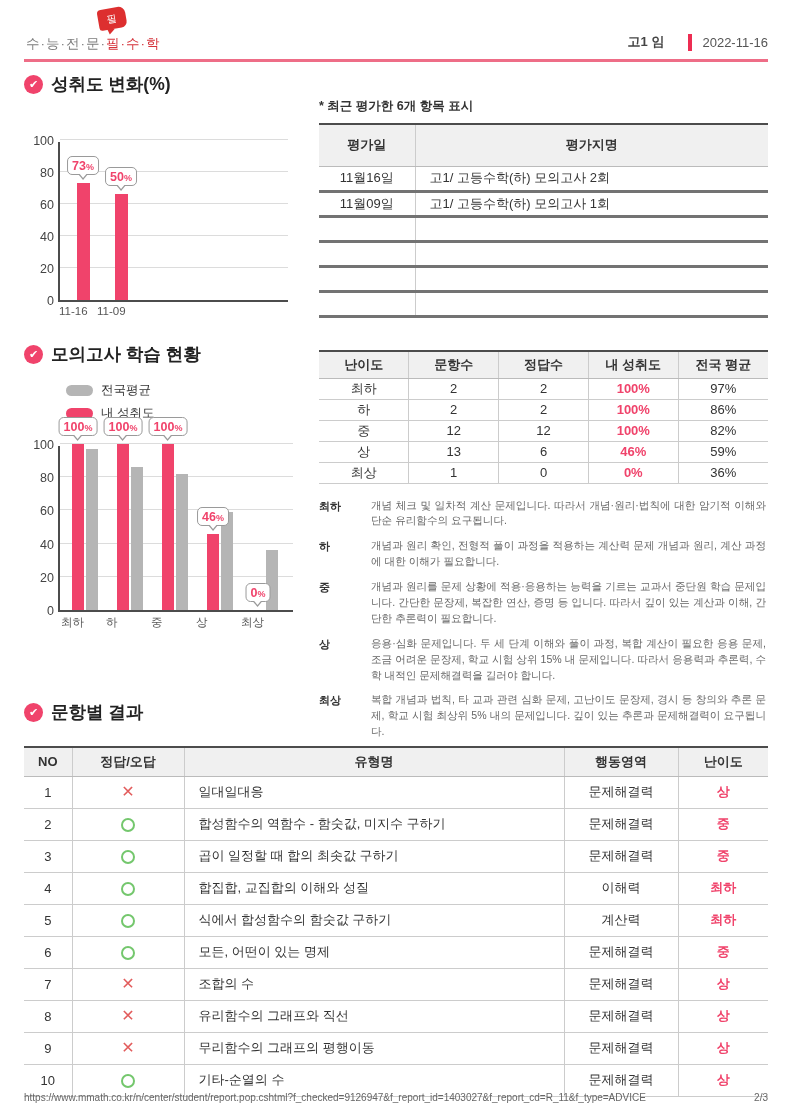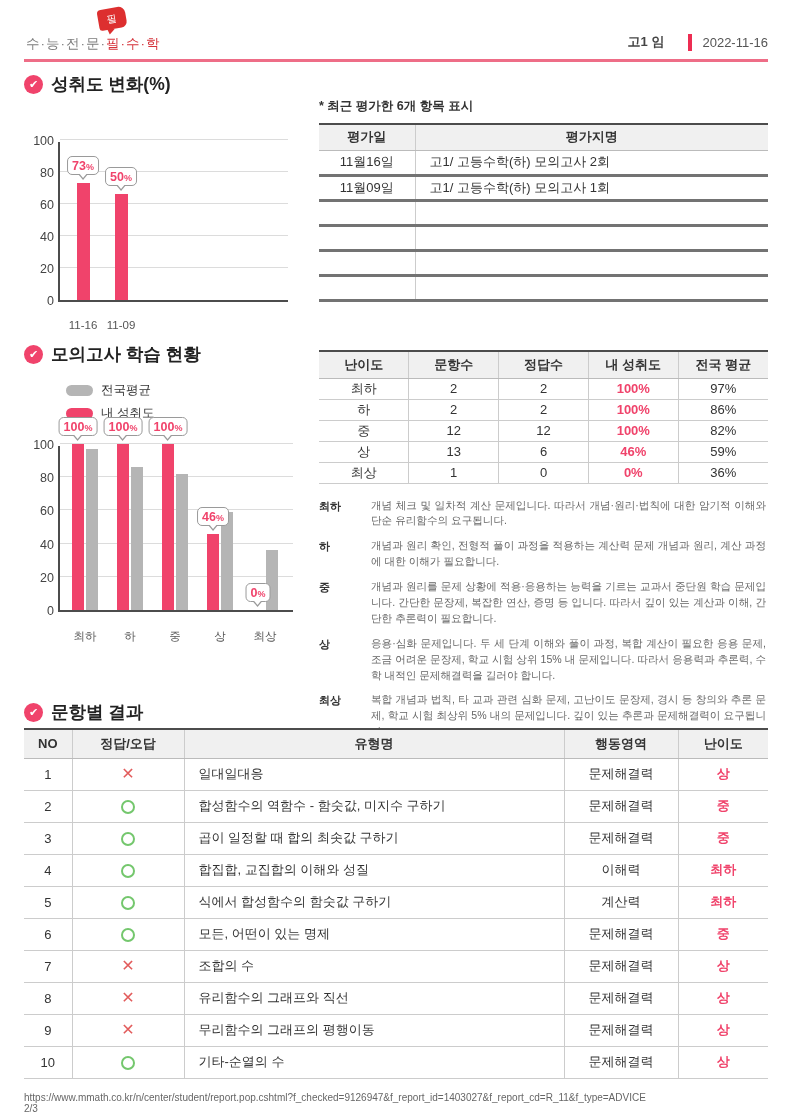--- a/index.html
+++ b/index.html
@@ -36,67 +36,67 @@
   .right-col { flex:1; }
 
   
   .chart-wrap { position:relative; margin-left:34px; }
   .chart1 .plot { width:230px; height:160px; }
   .chart2 .plot { width:235px; height:166px; }
   .plot { position:relative; border-left:2px solid #4c4c4c; border-bottom:2px solid #4c4c4c; }
   .gridline { position:absolute; left:0; right:0; height:1px; background:#dcdcdc; }
   .ylabel { position:absolute; left:-36px; width:30px; text-align:right; font-size:12.5px; color:#444; }
   .bar { position:absolute; bottom:0; }
-  .xlabel { position:absolute; width:48px; text-align:center; font-size:11.5px; color:#555; top:100%; margin-top:19px; }
+  .xlabel { position:absolute; width:48px; font-size:11.5px; color:#555; top:100%; margin-top:5px; }
   .callout { position:absolute; transform:translateX(-50%); background:#fff; border:1px solid #9a9a9a;
     border-radius:5px; padding:0 4px; height:19px; line-height:18px; font-size:12.5px; font-weight:bold;
     color:#f0436b; white-space:nowrap; z-index:3; }
   .callout .pct { font-size:9px; }
   .callout::before { content:""; position:absolute; left:50%; bottom:-6px; margin-left:-5px;
     border-left:5px solid transparent; border-right:5px solid transparent; border-top:6px solid #9a9a9a; }
   .callout::after  { content:""; position:absolute; left:50%; bottom:-4px; margin-left:-5px;
     border-left:5px solid transparent; border-right:5px solid transparent; border-top:6px solid #fff; }
   .legend { margin:16px 0 14px 42px; display:flex; flex-direction:column; gap:6px; }
   .legend-item { display:flex; align-items:center; gap:8px; font-size:12.5px; color:#333; }
   .legend-pill { width:27px; height:11px; border-radius:6px; }
 
   
   table { border-collapse:collapse; width:100%; table-layout:fixed; }
   th { background:#f0f0f0; font-size:13px; color:#333; font-weight:bold; }
   td { font-size:13px; color:#333; text-align:center; }
   .eval-table, .diff-table, .q-table { border-top:2px solid #4c4c4c; }
-  .eval-table th { height:26px; border-bottom:1px solid #bbb; }
+  .eval-table th { height:42px; border-bottom:1px solid #bbb; }
   .eval-table td { height:25px; border-bottom:3px solid #737373; }
   .eval-table th + th, .eval-table td + td { border-left:1px solid #ccc; }
   .eval-table td.exam-name { text-align:left; padding-left:14px; }
   .note { font-size:12.5px; font-weight:bold; color:#333; margin:26px 0 8px 0; }
 
   .diff-table { margin-top:8px; border-bottom:1px solid #888; }
   .diff-table th { height:27px; border-bottom:1px solid #bbb; }
   .diff-table td { height:21px; border-bottom:1px solid #ccc; }
   .diff-table th + th, .diff-table td + td { border-left:1px solid #ccc; }
   .diff-table td.mine { color:#f0436b; font-weight:bold; }
 
   .desc-list { margin-top:14px; padding-right:2px; }
   .desc-item { display:flex; margin-bottom:9px; }
   .desc-term { flex:0 0 52px; font-size:11px; font-weight:bold; color:#333; padding-top:1px; }
   .desc-text { flex:1; font-size:10.6px; color:#666; line-height:1.5; text-align:justify; }
 
-  .q-table { margin-top:4px; }
+  .q-table { margin-top:22px; }
   .q-table th { height:29px; border-bottom:1px solid #bbb; }
   .q-table td { height:32px; border-bottom:1px solid #ccc; }
   .q-table th + th, .q-table td + td { border-left:1px solid #ccc; }
   .q-table td.qtype { text-align:left; padding-left:14px; }
   .q-table td.level { color:#f0436b; font-weight:bold; }
   .mark-o { display:inline-block; width:14px; height:14px; border:2px solid #74c76d; border-radius:50%; vertical-align:middle; }
   .mark-x { color:#e25c5c; font-size:16px; font-weight:normal; line-height:1; }
 
   
   .page-footer { position:absolute; left:24px; right:24px; top:1092px; display:flex;
-    justify-content:space-between; font-size:10px; color:#666;flex-direction:column; }
+    justify-content:space-between; font-size:10px; color:#666; }
 </style>
 </head>
 <body>
 
 <div class="page">
 
   <div class="report-header">
     <div class="brand">
       <span class="brand-stamp">필</span>
       <span class="logo-gray">수·능·전·문·</span><span class="logo-red">필·수·학</span>

